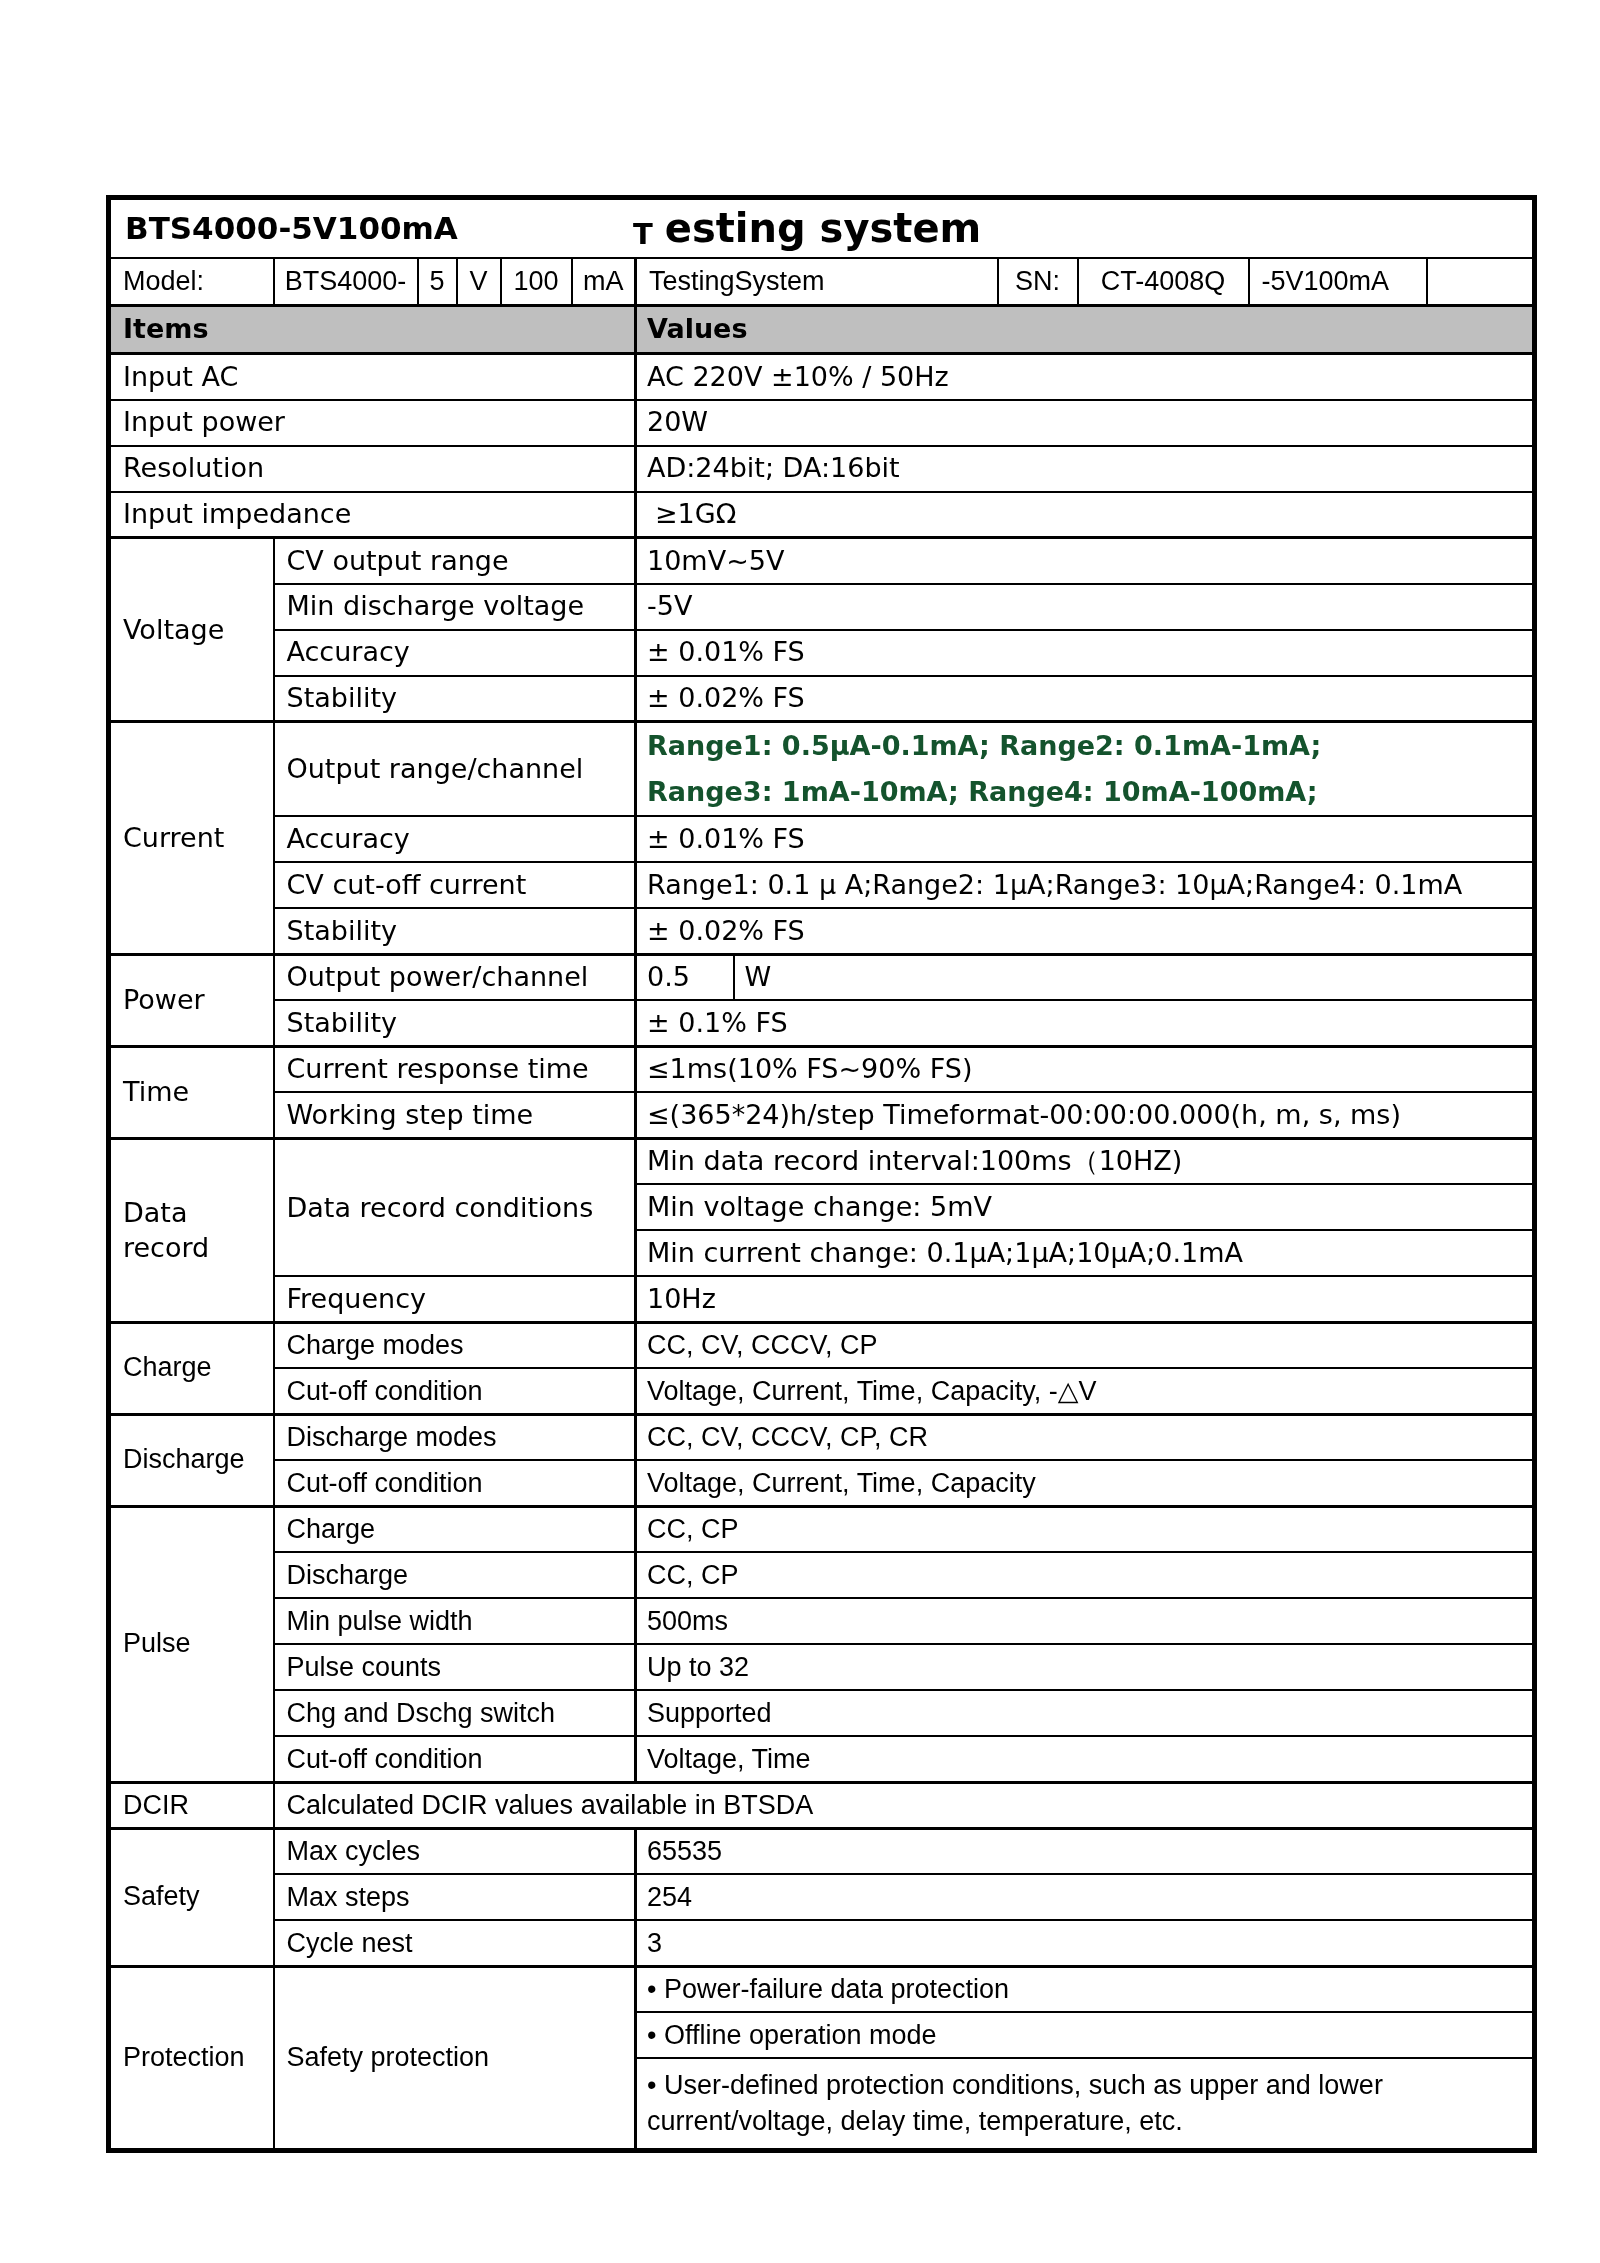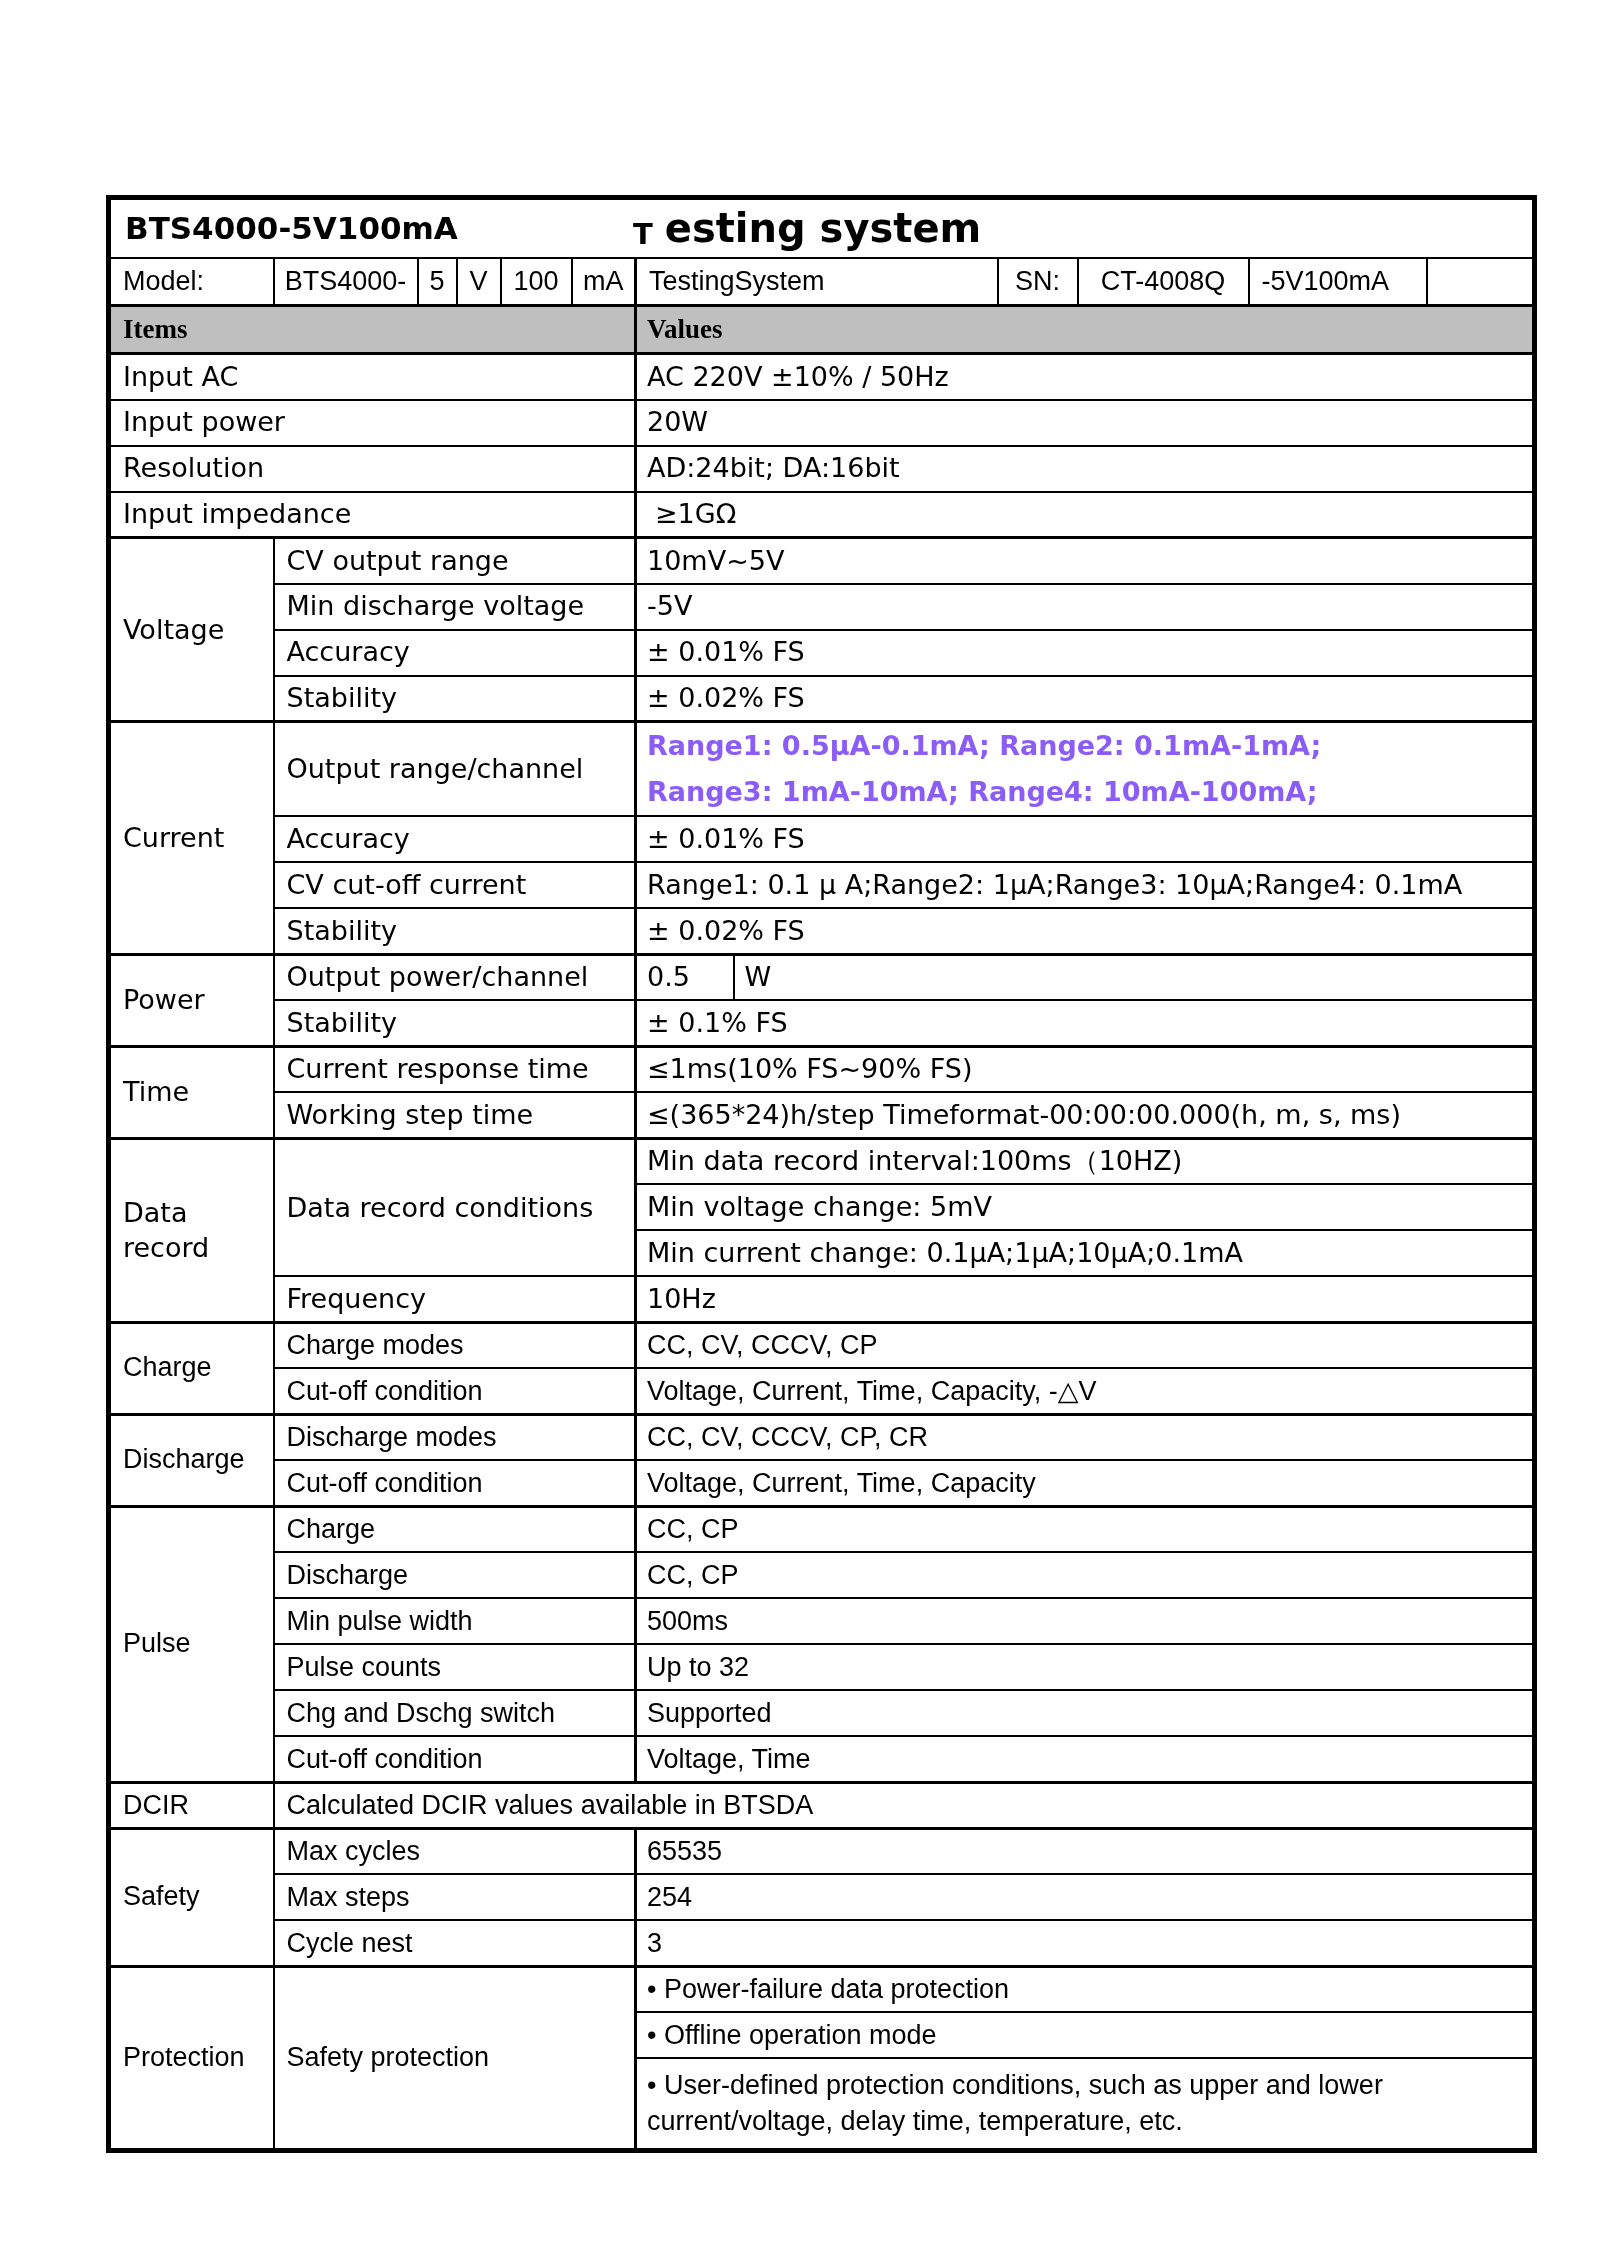--- a/index.html
+++ b/index.html
@@ -30,21 +30,21 @@
   tr{height:46px;}
   tr.h60{height:60px;}
   tr.h54{height:48px;}
   tr.h48{height:48px;}
   tr.h92{height:92px;}
   tr.sec td{border-top:3px solid #000;}
   tr.hdr td{border-top:3px solid #000;border-bottom:3px solid #000;}
   td.vline{border-left:3px solid #000;}
   td.val{padding-left:10px;}
   td.center{text-align:center;padding-left:0;}
-  td.bold{font-weight:bold;font-family:Liberation Serif, serif;}
+  td.bold{font-weight:bold;}
   td.gray{background:#bfbfbf;}
   .narrow, td.narrow{font-family:"Liberation Sans",sans-serif;}
   td.title-cell{position:relative;font-weight:bold;font-size:31px;padding-left:14px;}
   .title-right{
     position:absolute;left:522px;top:50%;
     transform:translateY(-50%);
     display:flex;align-items:flex-end;gap:12px;
   }
   .title-t{font-size:29px;font-weight:bold;}
   .title-rest{font-size:40px;font-weight:bold;}
@@ -134,21 +134,21 @@
     <td colspan="6" class="val vline">± 0.01% FS</td>
   </tr>
   <tr>
     <td colspan="5">Stability</td>
     <td colspan="6" class="val vline">± 0.02% FS</td>
   </tr>
 
   <tr class="sec h92">
     <td rowspan="4" class="groupcell">Current</td>
     <td colspan="5">Output range/channel</td>
-    <td colspan="6" class="red-cell vline" style="color:#8b5cf6">
+    <td colspan="6" class="red-cell vline" style="color:#14532d">
       <div class="red-line">Range1: 0.5µA-0.1mA; Range2: 0.1mA-1mA;</div>
       <div class="red-line">Range3: 1mA-10mA; Range4: 10mA-100mA;</div>
     </td>
   </tr>
   <tr>
     <td colspan="5">Accuracy</td>
     <td colspan="6" class="val vline">± 0.01% FS</td>
   </tr>
   <tr>
     <td colspan="5">CV cut-off current</td>

